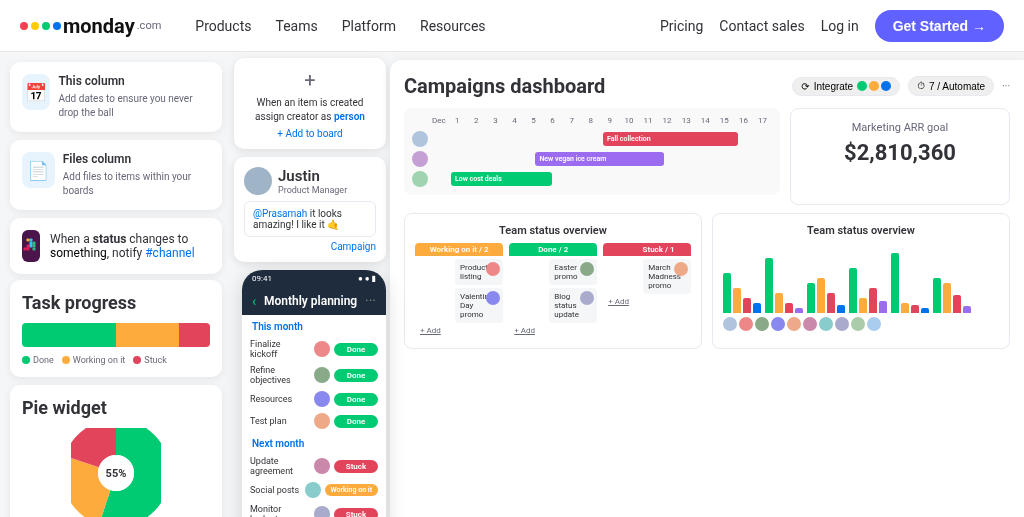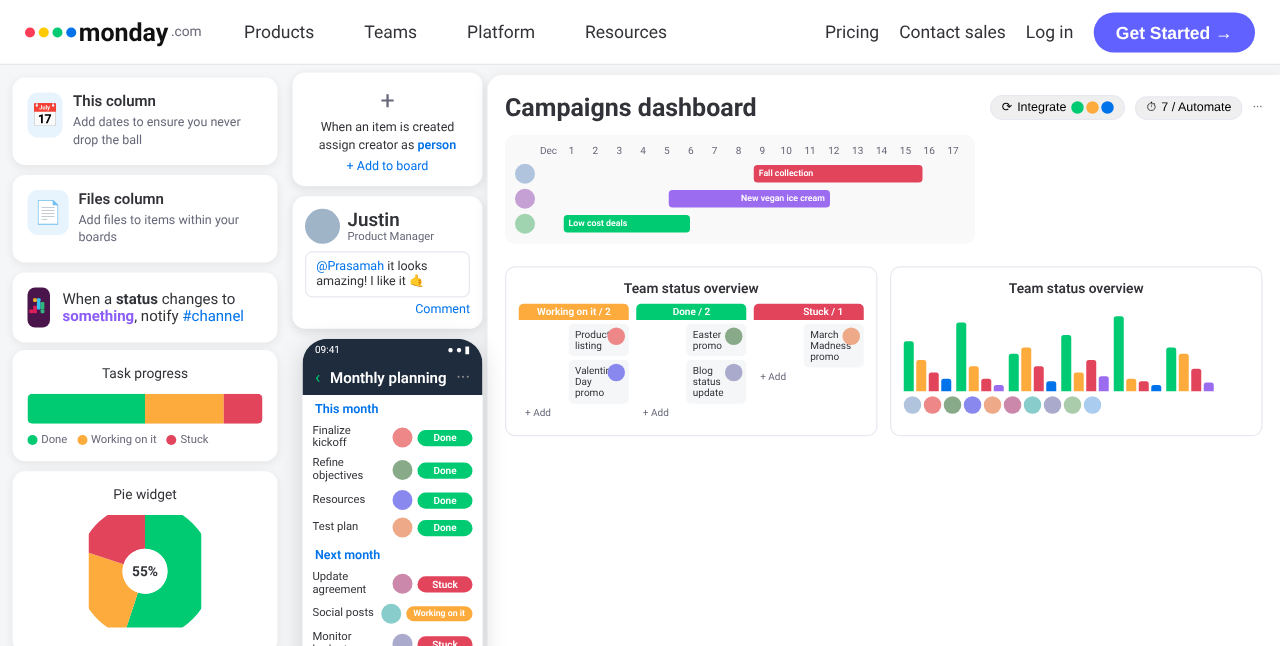--- a/index.html
+++ b/index.html
@@ -5,41 +5,41 @@
     * { margin: 0; padding: 0; box-sizing: border-box; }
     body { font-family: -apple-system, BlinkMacSystemFont, 'Segoe UI', Roboto, sans-serif; background: #f5f6f8; width: 1024px; height: 517px; overflow: hidden; }
 
     
     nav { background: white; height: 52px; display: flex; align-items: center; padding: 0 20px; border-bottom: 1px solid #e8e8e8; position: relative; z-index: 10; }
     .logo { display: flex; align-items: center; gap: 2px; margin-right: 24px; }
     .logo-dots { display: flex; gap: 3px; }
     .dot { width: 8px; height: 8px; border-radius: 50%; }
     .logo-text { font-size: 20px; font-weight: 700; color: #111; }
     .logo-com { font-size: 11px; color: #676879; font-weight: 400; }
-    .nav-links { display: flex; gap: 20px; flex: 1; }
+    .nav-links { display: flex; gap: 4px; flex: 1; }
     .nav-link { font-size: 14px; color: #323338; padding: 6px 10px; cursor: pointer; display: flex; align-items: center; gap: 3px; border-radius: 4px; }
     .nav-right { display: flex; align-items: center; gap: 16px; }
     .nav-right-link { font-size: 14px; color: #323338; cursor: pointer; }
     .get-started-btn { background: #6161ff; color: white; border: none; padding: 8px 18px; border-radius: 20px; font-size: 14px; font-weight: 600; cursor: pointer; display: flex; align-items: center; gap: 6px; }
 
     
     .card { background: white; border-radius: 10px; padding: 12px; box-shadow: 0 2px 8px rgba(0,0,0,0.07); }
     .card-icon { width: 36px; height: 36px; border-radius: 8px; display: flex; align-items: center; justify-content: center; font-size: 18px; margin-bottom: 8px; }
     .card-title { font-size: 12px; font-weight: 600; color: #323338; margin-bottom: 4px; }
     .card-desc { font-size: 10px; color: #676879; line-height: 1.4; }
 
     .date-card { grid-column: 1; grid-row: 1; }
     .files-card { grid-column: 1; grid-row: 2; }
     .status-card { grid-column: 1 / 3; grid-row: 3; display: flex; align-items: center; gap: 10px; }
     .status-card .slack-icon { width: 32px; height: 32px; border-radius: 6px; background: #4a154b; display: flex; align-items: center; justify-content: center; color: white; font-size: 16px; }
     .status-text { font-size: 12px; color: #323338; }
     .status-text strong { color: #323338; }
-    .status-text .highlight { color: #8b5cf6; font-weight: 700; }
+    .status-text .highlight { color: #000000; font-weight: 400; }
     .status-text .channel { color: #0073ea; }
-    .task-title { font-size: 11px; font-weight: 400; color: #323338; text-align: center; margin-bottom: 10px; }
+    .task-title { font-size: 18px; font-weight: 700; color: #323338; text-align: left; margin-bottom: 10px; }
     .progress-bar-container { height: 24px; border-radius: 4px; overflow: hidden; display: flex; margin-bottom: 8px; }
     .pb-done { background: #00ca72; flex: 3; }
     .pb-working { background: #fdab3d; flex: 2; }
     .pb-stuck { background: #e2445c; flex: 1; }
     .progress-legend { display: flex; gap: 8px; font-size: 9px; color: #676879; }
     .legend-item { display: flex; align-items: center; gap: 3px; }
     .legend-dot { width: 8px; height: 8px; border-radius: 50%; }
     .phone-mock { background: white; border-radius: 20px; box-shadow: 0 4px 20px rgba(0,0,0,0.15); height: 430px; overflow: hidden; position: relative; margin-left: 8px; }
     .phone-status { background: #1f2c3d; color: white; font-size: 8px; padding: 4px 10px; display: flex; justify-content: space-between; }
     .phone-header { background: #1f2c3d; color: white; padding: 6px 10px; display: flex; justify-content: space-between; align-items: center; }
@@ -89,21 +89,21 @@
 
     
     .kanban { display: flex; gap: 6px; }
     .kanban-col { flex: 1; }
     .kanban-col-header { font-size: 8px; font-weight: 600; color: white; padding: 2px 5px; border-radius: 4px 4px 0 0; text-align: center; }
     .col-green { background: #00ca72; }
     .col-orange { background: #fdab3d; }
     .col-red { background: #e2445c; padding-left: 28px; }
     .kanban-item { background: #f5f6f8; border-radius: 4px; padding: 4px 5px; margin-top: 3px; font-size: 8px; color: #323338; position: relative; margin-left: 40px; }
     .kanban-item-img { position: absolute; right: 3px; top: 3px; width: 14px; height: 14px; border-radius: 50%; background: #aaa; }
-    .kanban-add { font-size: 8px; color: #676879; padding: 3px 5px; cursor: pointer; }
+    .kanban-add { font-size: 8px; color: #676879; padding: 3px 5px; cursor: pointer; text-decoration: underline; }
 
     
     .bar-chart { display: flex; align-items: flex-end; gap: 4px; height: 70px; }
     .bar-group { display: flex; gap: 2px; align-items: flex-end; }
     .bar { width: 8px; border-radius: 2px 2px 0 0; }
     .avatars-row { display: flex; gap: 2px; margin-top: 4px; flex-wrap: wrap; }
     .mini-avatar { width: 14px; height: 14px; border-radius: 50%; background: #c4c4c4; }
 
     
     .page-layout { display: flex; flex-direction: column; width: 1024px; height: 517px; }
@@ -258,21 +258,21 @@
         <div class="notif-header">
           <div class="notif-avatar" style="background:#a0b4c8;"></div>
           <div>
             <div class="notif-name">Justin</div>
             <div class="notif-role">Product Manager</div>
           </div>
         </div>
         <div class="notif-bubble">
           <span class="notif-mention">@Prasamah</span><span> it looks amazing! I like it 🤙</span>
         </div>
-        <span class="notif-comment-link">Comment</span>
+        <span class="notif-comment-link">Campaign</span>
       </div>
 
       <div class="phone-mock">
         <div class="phone-status">
           <span>09:41</span>
           <span>● ● ▮</span>
         </div>
         <div class="phone-header">
           <span class="back-arrow">‹</span>
           <span class="phone-title">Monthly planning</span>
@@ -375,37 +375,41 @@
                 <div class="timeline-avatar" style="background:#b0c4de;"></div>
                 <div class="timeline-bar-area">
                   <div class="timeline-bar" style="background:#e2445c;left:50%;width:40%;">
                     <span class="bar-label">Fall collection</span>
                   </div>
                 </div>
               </div>
               <div class="timeline-row">
                 <div class="timeline-avatar" style="background:#c4a0d4;"></div>
                 <div class="timeline-bar-area">
-                  <div class="timeline-bar" style="background:#9c6cf0;left:30%;width:38%;justify-content:flex-end;">
+                  <div class="timeline-bar" style="background:#9c6cf0;left:30%;width:38%;">
                     <span class="bar-label">New vegan ice cream</span>
                   </div>
                 </div>
               </div>
               <div class="timeline-row">
                 <div class="timeline-avatar" style="background:#a0d4b0;"></div>
                 <div class="timeline-bar-area">
                   <div class="timeline-bar" style="background:#00ca72;left:5%;width:30%;">
                     <span class="bar-label">Low cost deals</span>
                   </div>
                 </div>
               </div>
             </div>
           </div>
         </div>
 
+        <div class="arr-card">
+          <div class="arr-label">Marketing ARR goal</div>
+          <div class="arr-value">$2,810,360</div>
+        </div>
       </div>
 
       <div class="bottom-grid">
 
         <div class="bottom-card">
           <div class="bottom-card-title">Team status overview</div>
           <div class="kanban">
             <div class="kanban-col">
               <div class="kanban-col-header col-orange">Working on it / 2</div>
               <div class="kanban-item">

